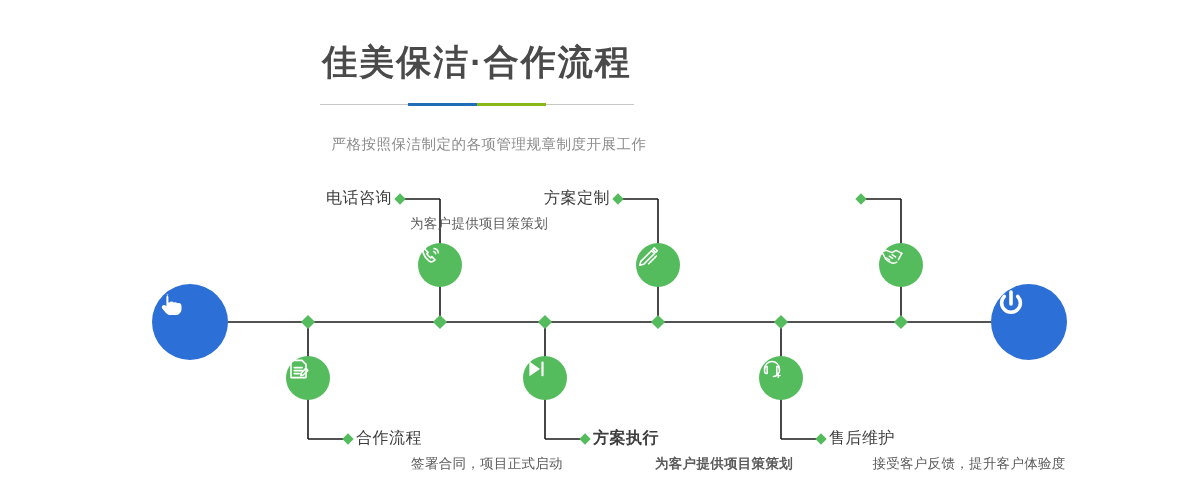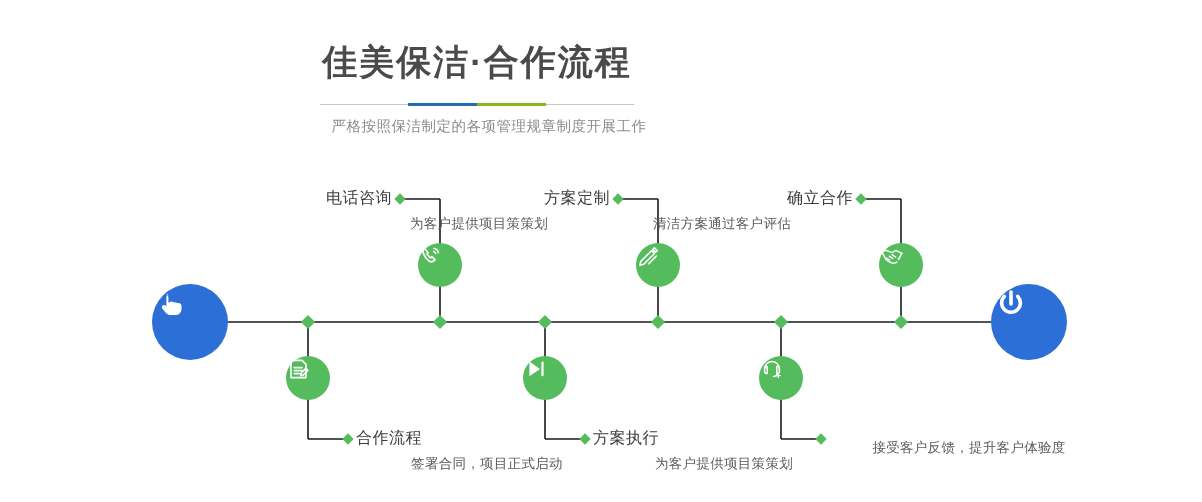--- a/index.html
+++ b/index.html
@@ -14,21 +14,21 @@
   
   .header { position:absolute; left:0; top:0; width:954px; text-align:center; }
   .title {
     font-size:35px; font-weight:700; color:#4a4a4a;
     letter-spacing:2px; line-height:1; padding-top:44px;
   }
   .divider { position:relative; width:314px; height:3px; margin:24px auto 0; }
   .divider .dline { position:absolute; left:0; top:1px; width:314px; height:1px; background:#c6c6c6; }
   .divider .dblue { position:absolute; left:88px; top:0; width:69px; height:3px; background:#1f6db4; }
   .divider .dgreen{ position:absolute; left:157px; top:0; width:69px; height:3px; background:#8cb817; }
-  .subtitle { font-size:14.5px; color:#8c8c8c; letter-spacing:.5px; margin-top:11px;padding-left:24px; }
+  .subtitle { font-size:14.5px; color:#8c8c8c; letter-spacing:.5px; margin-top:29px;padding-left:24px; }
 
   
   .diagram { position:absolute; left:0; top:0; width:1202px; height:363px; }
   .diagram svg { position:absolute; left:0; top:0; }
 
   .endpoint {
     position:absolute; width:76px; height:76px; border-radius:50%;
     background:#2c6fd6; display:flex; align-items:center; justify-content:center;
   }
   .node-icon {
@@ -199,33 +199,30 @@
 
     <div class="lbl up" style="left:130px; top:190px; width:262px;">
       <div class="t">电话咨询</div>
     </div>
 
     <div class="lbl up" style="left:348px; top:190px; width:262px;">
       <div class="t">方案定制</div>
       <div class="s">为客户提供项目策策划</div>
     </div>
 
-    <div class="lbl up" style="left:591px; top:190px; width:262px;">
-      <div class="t">确立合作</div>
-      <div class="s">清洁方案通过客户评估</div>
-    </div>
 
     <div class="lbl down" style="left:356px; top:430px; width:262px;">
       <div class="t">合作流程</div>
       <div class="s">签署合同，项目正式启动</div>
     </div>
 
-    <div class="lbl down" style="left:593px; top:430px; width:262px;">
+    <div class="lbl down" style="left:593px; top:430px; width:262px;font-weight:bold;">
       <div class="t">方案执行</div>
       <div class="s">为客户提供项目策策划</div>
     </div>
 
     <div class="lbl down" style="left:829px; top:430px; width:280px;">
+      <div class="t">售后维护</div>
       <div class="s">接受客户反馈，提升客户体验度</div>
     </div>
 
   </div>
 </div>
 
 </body></html>

